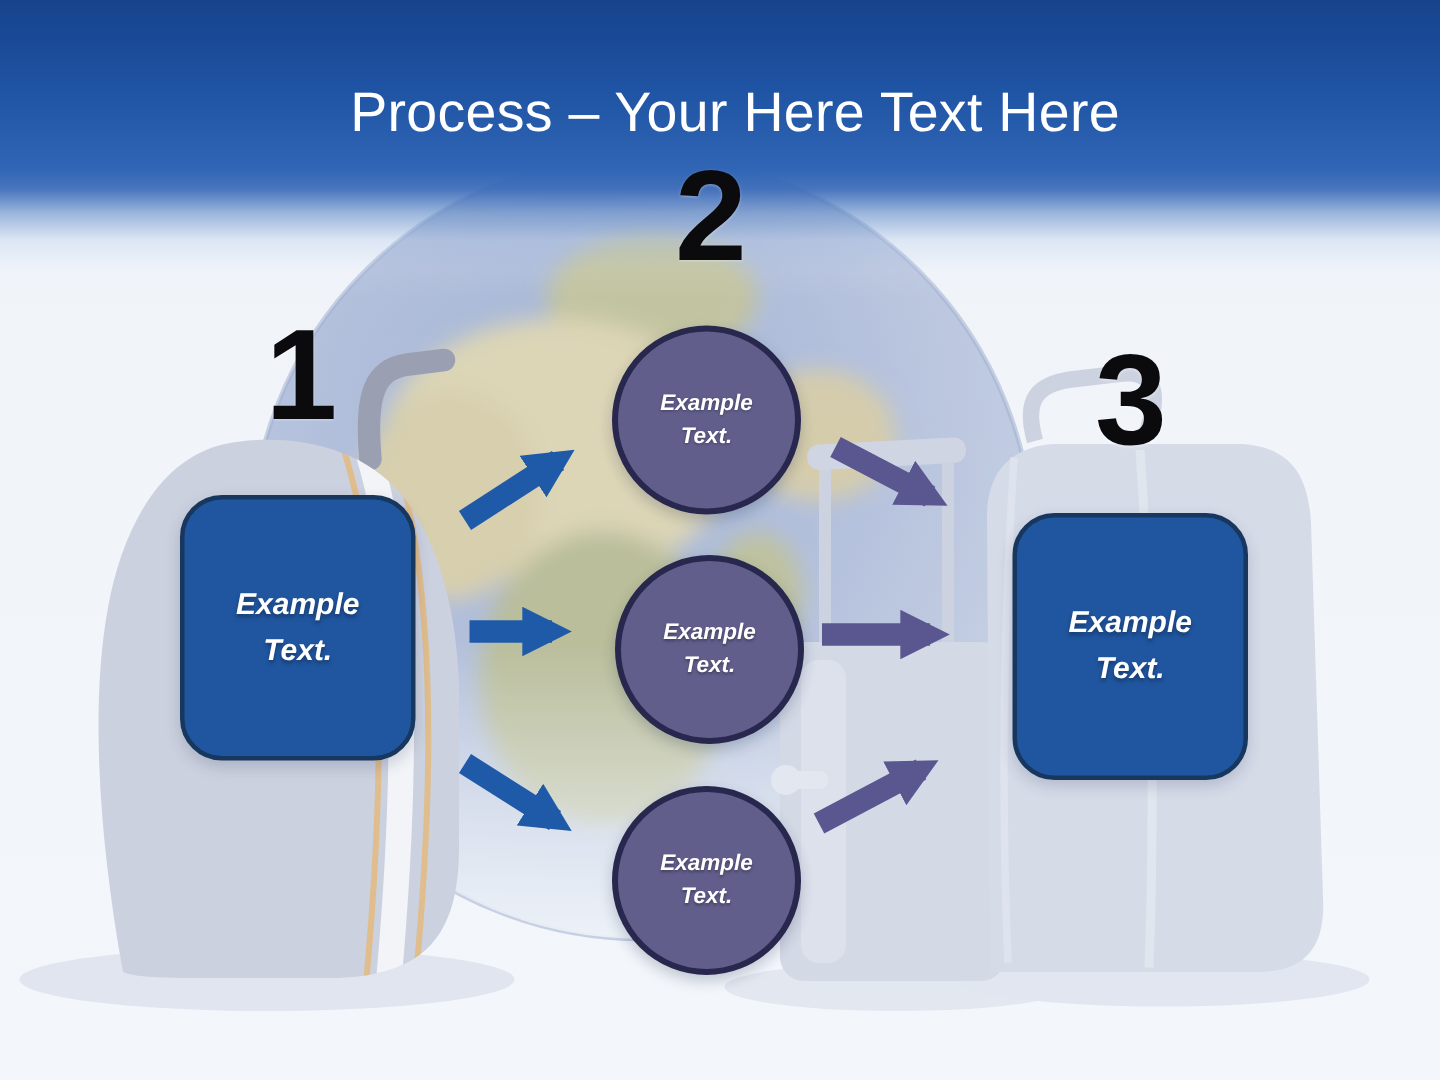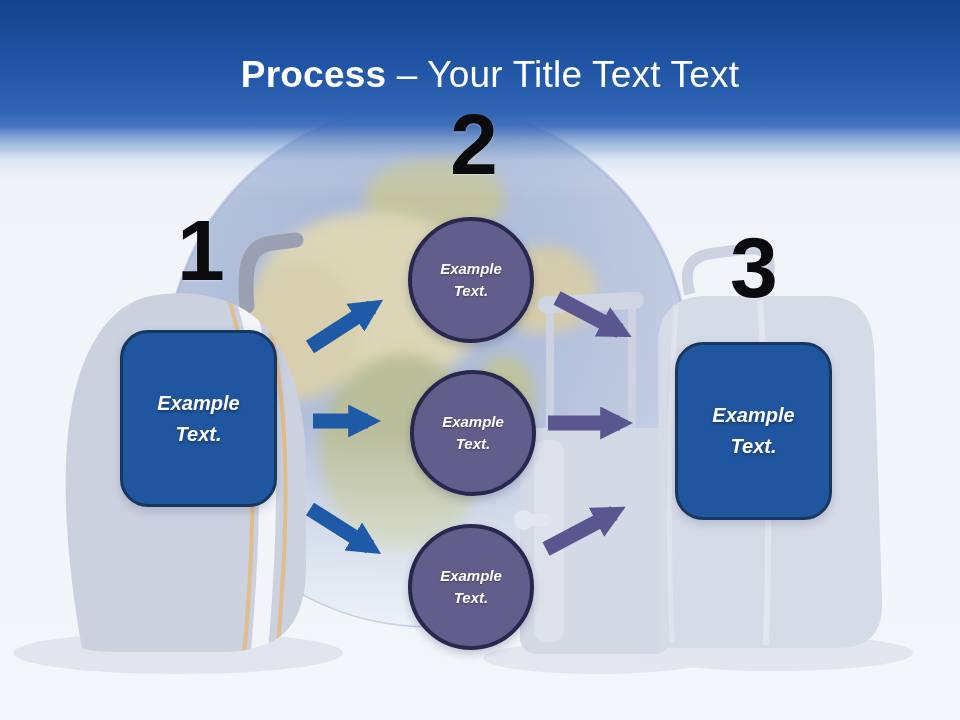--- a/index.html
+++ b/index.html
@@ -17,21 +17,21 @@
       #16438c 0%, #1e52a2 28%, #2a60af 48%, #2f65b4 56%,
       rgba(58,106,184,0.92) 63%, rgba(98,140,200,0.60) 71%,
       rgba(170,195,230,0.28) 80%, rgba(230,238,248,0.08) 90%,
       rgba(241,245,250,0) 100%);
   }
   .slide-title{
     position:absolute;left:0;top:54px;width:960px;text-align:center;z-index:4;
     color:#ffffff;font-size:37px;letter-spacing:0.2px;transform:translateX(10px);
     white-space:nowrap;
   }
-  .slide-title .t-bold{font-weight:700;text-align:center;}
+  .slide-title .t-bold{font-weight:400;text-align:center;}
   .slide-title .t-rest{font-weight:400;}
 
   
   svg.bg{z-index:1;}
   svg.bags{z-index:2;}
   svg.arrows{z-index:5;}
 
   
   .step-number{
     position:absolute;z-index:6;color:#0b0b0d;font-weight:700;
@@ -140,21 +140,21 @@
     <path d="M690,294 C682,266 692,256 714,253 L748,249 C766,247 772,258 768,276 L764,292" fill="none" stroke="#ccd2e0" stroke-width="11"></path>
     <path d="M660,648 L658,345 C658,312 676,298 702,296 L828,296 C858,298 872,314 874,348 L882,598 C884,634 868,648 838,648 Z" fill="#d6dbe8"></path>
     <path d="M760,300 C768,420 770,540 766,645" fill="none" stroke="#e1e5ee" stroke-width="6"></path>
     <path d="M676,305 C668,430 668,545 672,642" fill="none" stroke="#dfe3ed" stroke-width="5"></path>
   </g>
 </svg>
 
 <div class="header-band"></div>
 <div class="slide-title">
   <span class="t-bold">Process</span>
-  <span class="t-rest">– Your Title Text Text</span>
+  <span class="t-rest">– Your Here Text Here</span>
 </div>
 
 <svg class="layer arrows" viewBox="0 0 960 720" aria-hidden="true">
   <defs>
     <marker id="headBlue" viewBox="0 0 10 10" refX="6" refY="5" markerWidth="2.2" markerHeight="2.2" orient="auto">
       <path d="M0,0 L10,5 L0,10 z" fill="#1f5aa9"></path>
     </marker>
     <marker id="headPurple" viewBox="0 0 10 10" refX="6" refY="5" markerWidth="2.2" markerHeight="2.2" orient="auto">
       <path d="M0,0 L10,5 L0,10 z" fill="#5a5790"></path>
     </marker>

